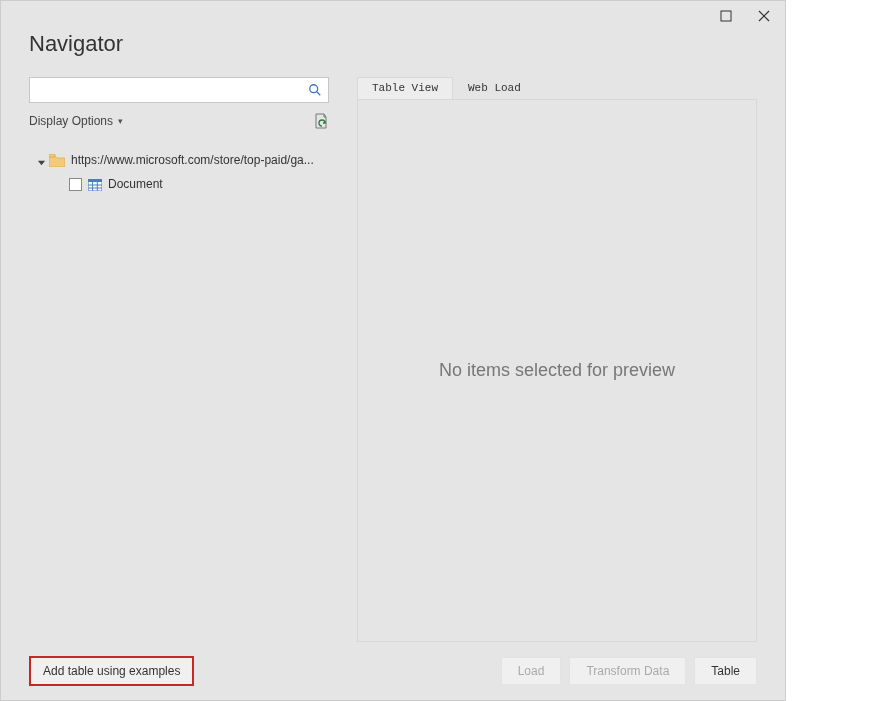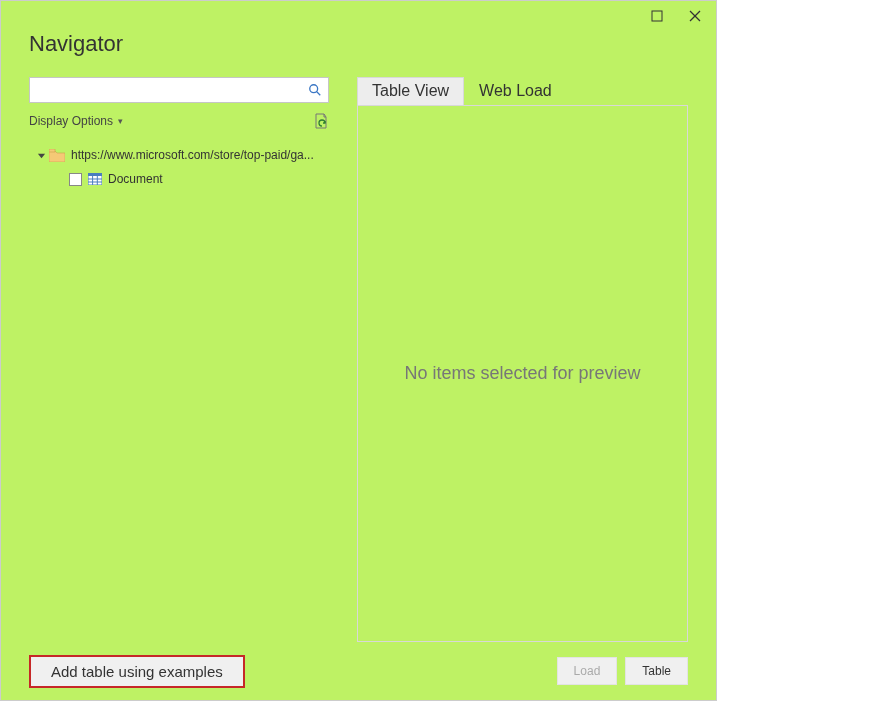--- a/index.html
+++ b/index.html
@@ -1,22 +1,22 @@
 <!DOCTYPE html>
 <html><head>
 <meta charset="utf-8">
 <style>
   * { box-sizing: border-box; font-family: "Segoe UI", Arial, sans-serif; }
   body { margin: 0; background: #fff; }
   .window {
-    width: 717px; height: 701px;
+    width: 786px; height: 701px;
     border: 1px solid #ccc;
     position: relative;
     display: flex; flex-direction: column;
-    background: #bef264;
+    background: #e5e5e5;
   }
   .titlebar {
     height: 30px;
     display: flex; justify-content: flex-end; align-items: center;
     padding-right: 8px; gap: 12px;
   }
   .win-btn { width: 26px; height: 26px; display: flex; align-items: center; justify-content: center; cursor: pointer; }
   .win-btn svg { width: 12px; height: 12px; }
   .header {
     padding: 0 28px 6px 28px;
@@ -38,51 +38,51 @@
     display: flex; align-items: center; justify-content: center; color: #3a76c4;
   }
   .options-row {
     display: flex; align-items: center; justify-content: space-between;
     margin-top: 10px; font-size: 12px; color: #444; text-align: center;
   }
   .dispopt { display: inline-flex; align-items: center; gap: 5px; cursor: pointer; }
   .dispopt .caret { font-size: 9px; color: #555; }
   .refresh-btn { cursor: pointer; display: inline-flex; }
   .tree { margin-top: 14px; font-size: 12px; color: #333; }
-  .tree-row { display: flex; align-items: center; height: 24px; white-space: nowrap; overflow: hidden; }
+  .tree-row { display: flex; align-items: flex-end; height: 24px; white-space: nowrap; overflow: hidden; }
   .tree-row.level0 { padding-left: 6px; }
   .tree-row.level1 { padding-left: 26px; }
   .expander { width: 12px; display: flex; align-items: center; justify-content: center; color: #555; margin-right: 2px; cursor: pointer; }
   .folder-ico { margin-right: 6px; display: inline-flex; }
   .tree-checkbox { width: 13px; height: 13px; border: 1px solid #888; margin-right: 6px; cursor: pointer; background: #fff; }
   .table-ico { margin-right: 6px; display: inline-flex; }
   .tree-label { overflow: hidden; text-overflow: ellipsis; }
 
   .right-pane { flex: 1; display: flex; flex-direction: column; min-height: 0; }
   .tabs { display: flex; margin-top: 14px; }
   .tab {
-    font-size: 16px; padding: 4px 14px 5px 14px; cursor: pointer;
-    color: #333; border: 1px solid transparent;
+    font-size: 11px; padding: 4px 14px 5px 14px; cursor: pointer;
+    color: #333; border: 1px solid transparent; font-family: Liberation Mono, monospace;
   }
   .tab.active {
     background: #ededed; border: 1px solid #d8d8d8; border-bottom: 1px solid #ededed;
   }
   .preview {
     flex: 1; border: 1px solid #d8d8d8; margin-top: -1px;
     display: flex; align-items: center; justify-content: center;
     min-height: 0;
   }
   .preview-msg { color: #777; font-size: 18px; }
 
   .footer {
     height: 58px; padding: 0 28px; display: flex; align-items: center; justify-content: space-between;
   }
   .add-table-btn {
     border: 2px solid #c62828; background: #f0f0f0;
-    padding: 6px 20px; font-size: 15px; color: #333; cursor: pointer; text-align: right;
+    padding: 6px 12px; font-size: 12px; color: #333; cursor: pointer; text-align: right;
   }
   .right-btns { display: flex; gap: 8px; }
   .btn {
     background: #f0f0f0; border: 1px solid #e3e3e3;
     padding: 6px 16px; font-size: 12px; color: #333; cursor: pointer;
   }
   .btn:disabled { color: #aaa; cursor: default; }
 </style>
 </head>
 <body>
@@ -179,17 +179,18 @@
         <div class="preview-msg">No items selected for preview</div>
       </div>
     </div>
 
   </div>
 
   <div class="footer">
     <button class="add-table-btn">Add table using examples</button>
     <div class="right-btns">
       <button class="btn" disabled="">Load</button>
+      <button class="btn" disabled="">Transform Data</button>
       <button class="btn">Table</button>
     </div>
   </div>
 
 </div>
 
 </body></html>

